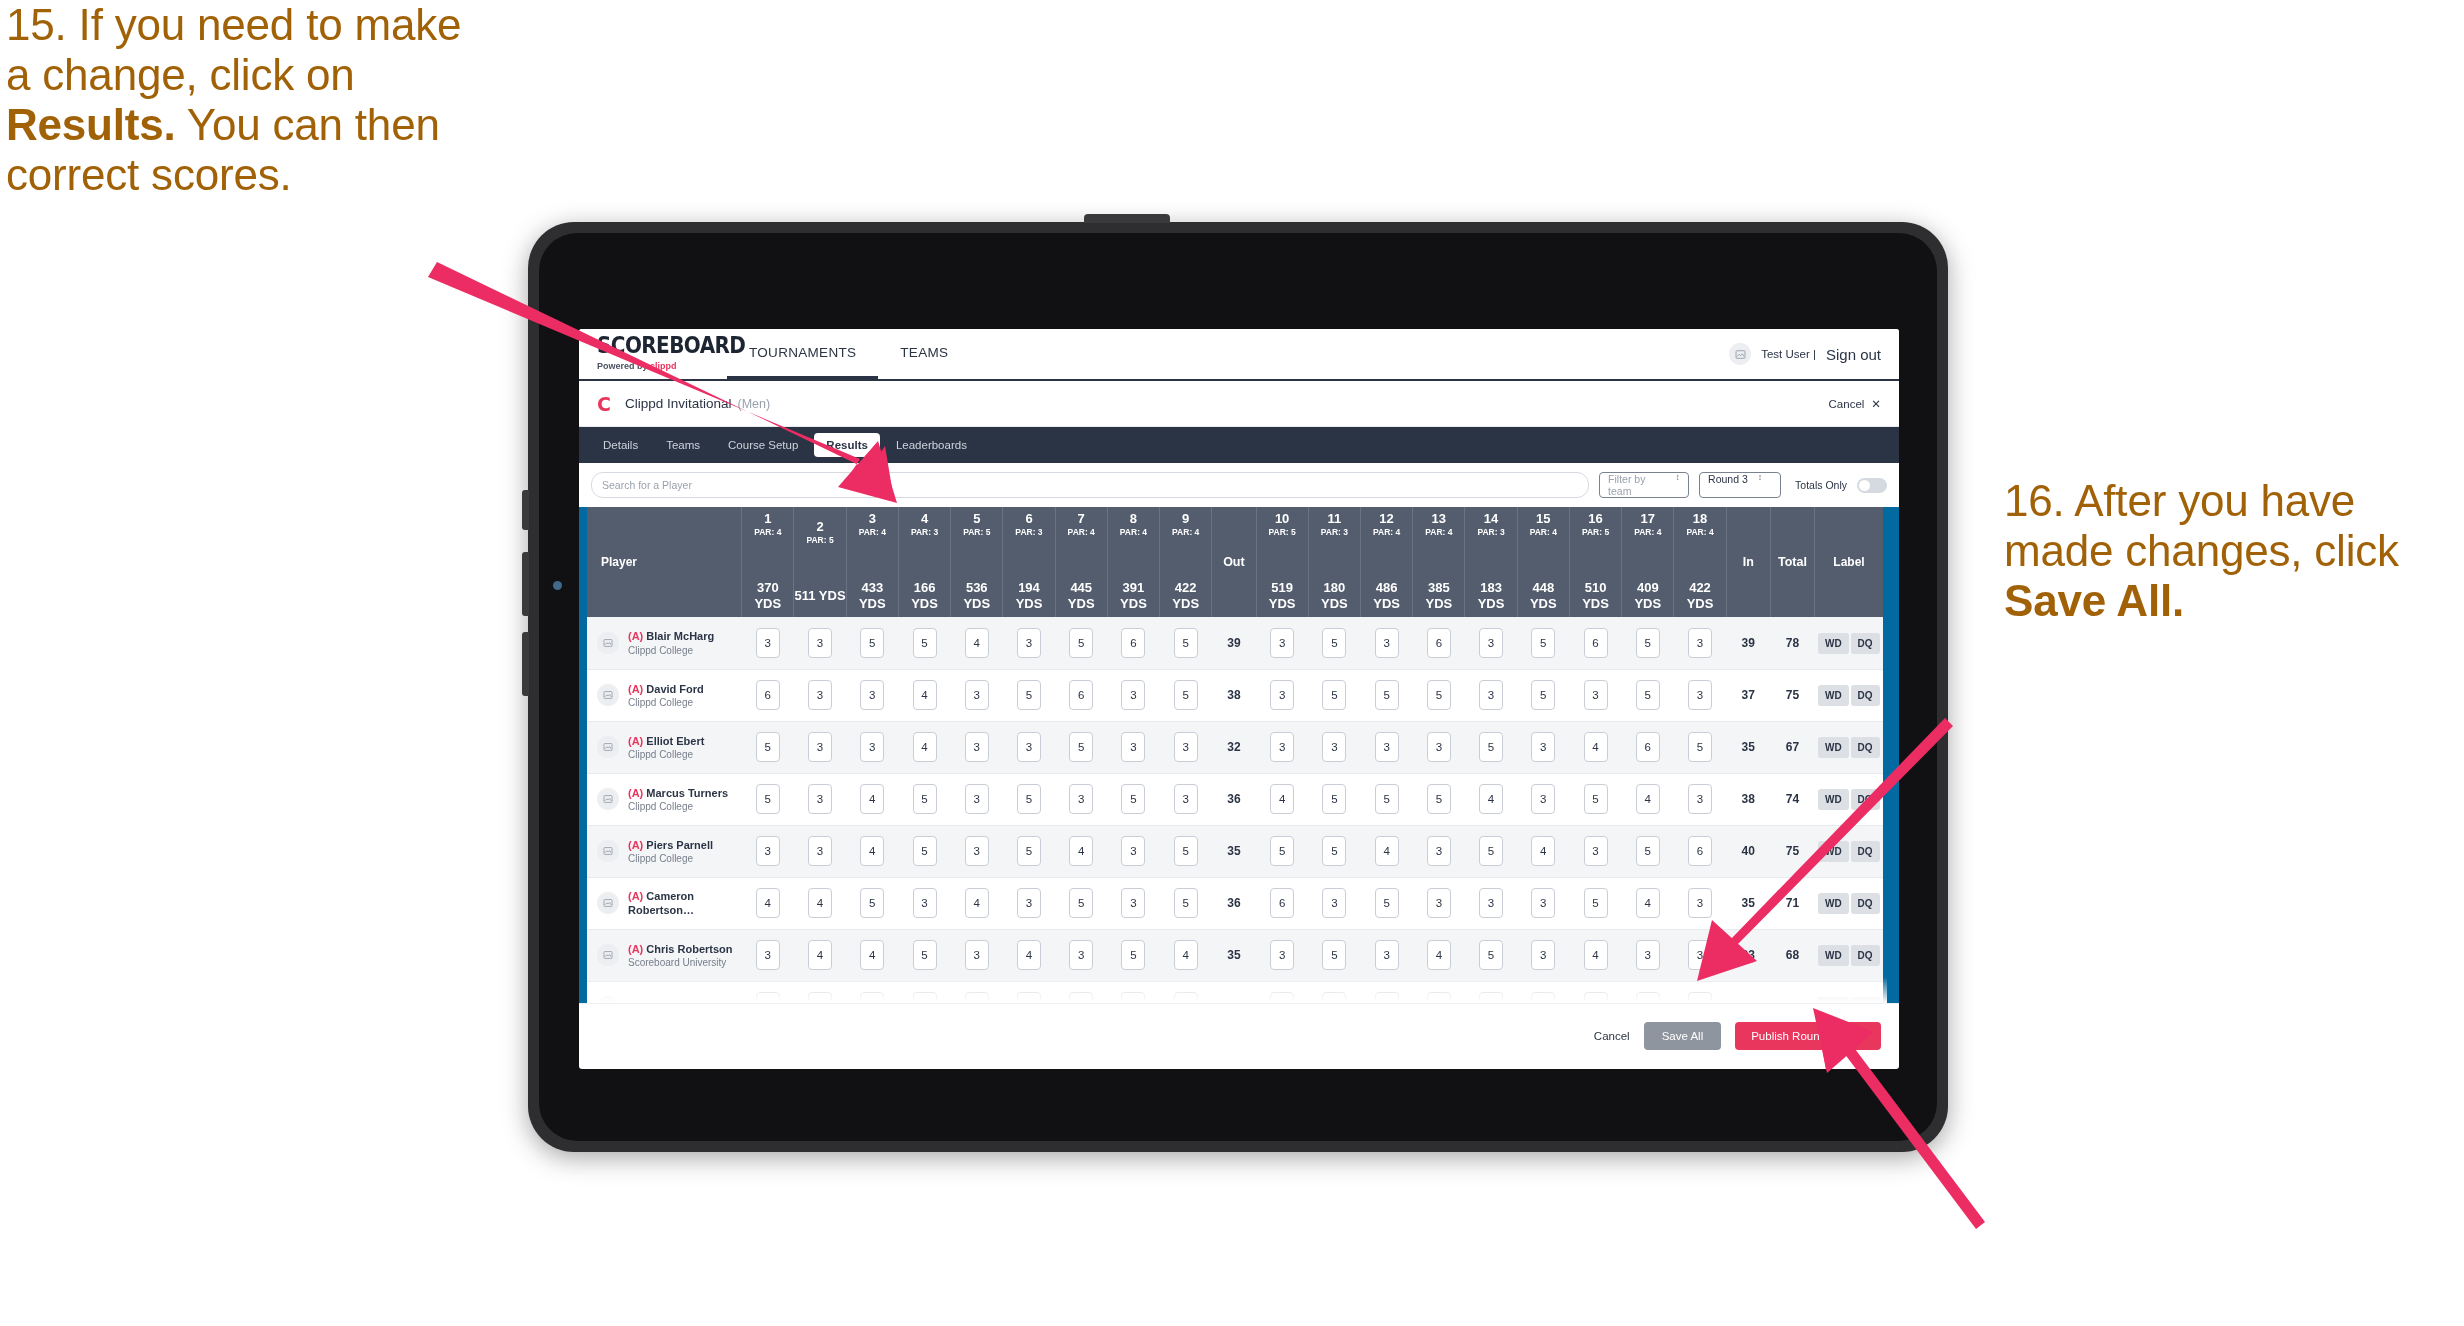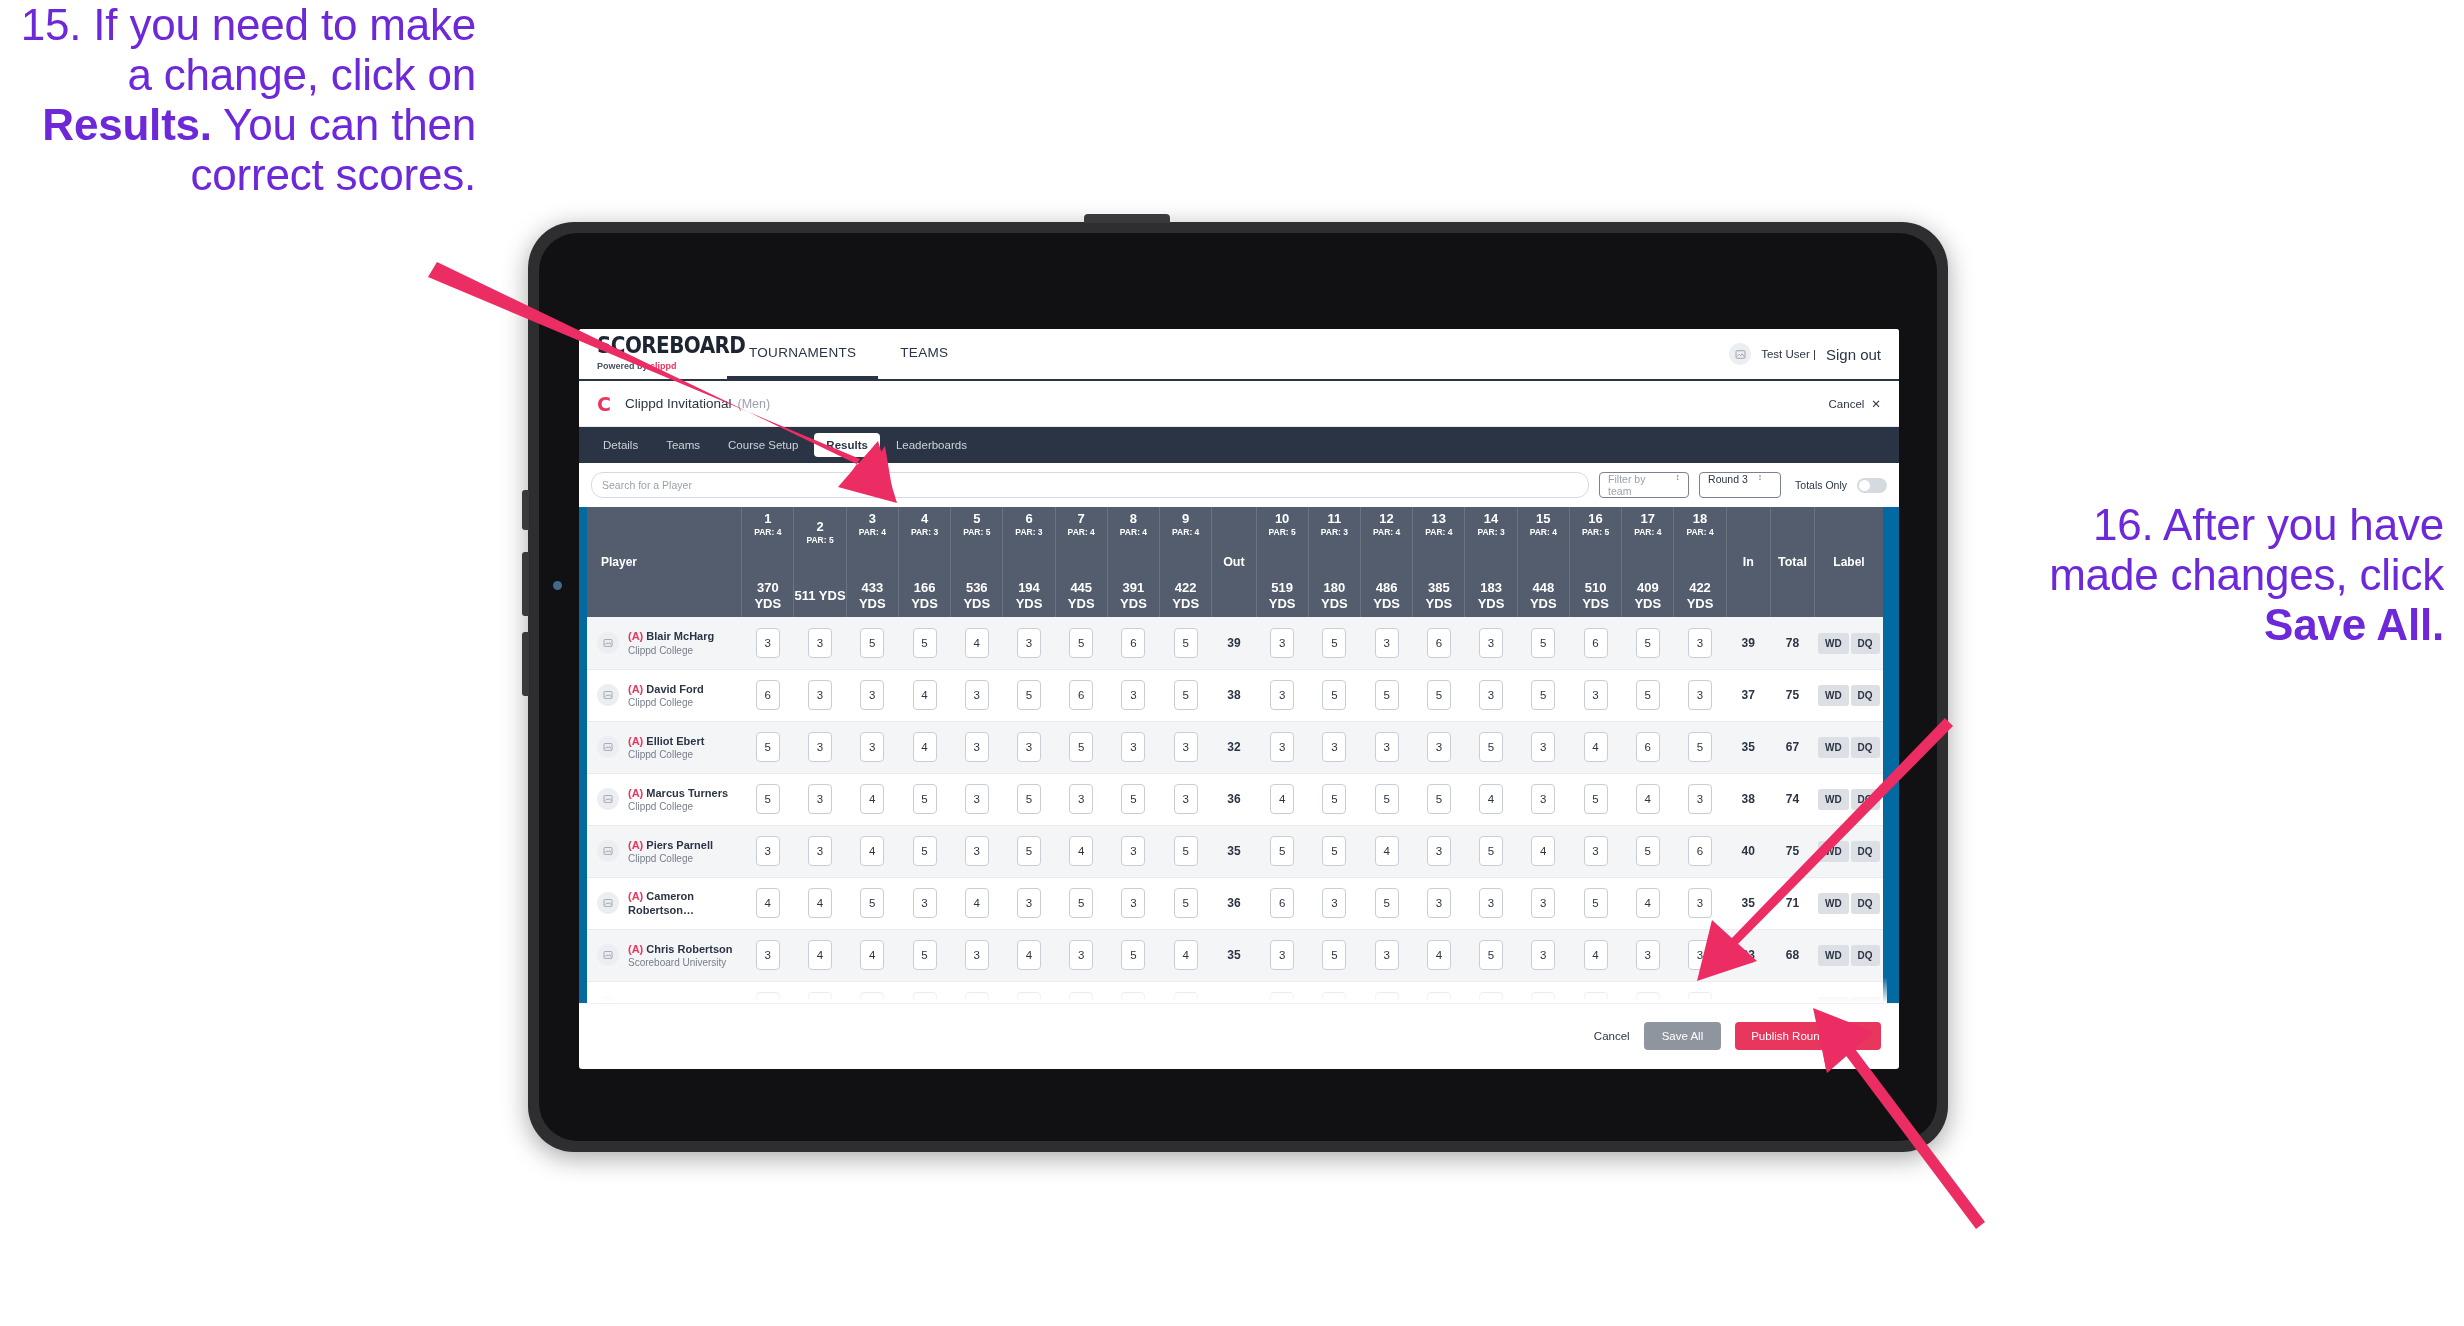--- a/index.html
+++ b/index.html
@@ -7,29 +7,28 @@
     width: 2464px; height: 1326px;
     background: #ffffff;
     font-family: "Liberation Sans", sans-serif;
     overflow: hidden;
   }
   #root { position: relative; width: 2464px; height: 1326px; }
 
   
   .annot {
     position: absolute;
-    color: #6d28d9;
+    color: #a16207;
     font-size: 44px;
     line-height: 1.14;
     letter-spacing: -0.2px;
-    text-align: right;
   }
   .annot b { font-weight: 700; }
   #annot-15 { left: 6px;  top: 0px;   width: 470px; }
-  #annot-16 { left: 2004px; top: 500px; width: 440px; }
+  #annot-16 { left: 2004px; top: 476px; width: 440px; }
   #annot-17 { left: 1962px; top: 1033px; width: 500px; }
 
   .arrow-svg { position: absolute; left: 0; top: 0; width: 2464px; height: 1326px; pointer-events: none; }
 
   
   #tablet {
     position: absolute; left: 528px; top: 222px;
     width: 1420px; height: 930px;
     background: #2e2e30;
     border-radius: 46px;

